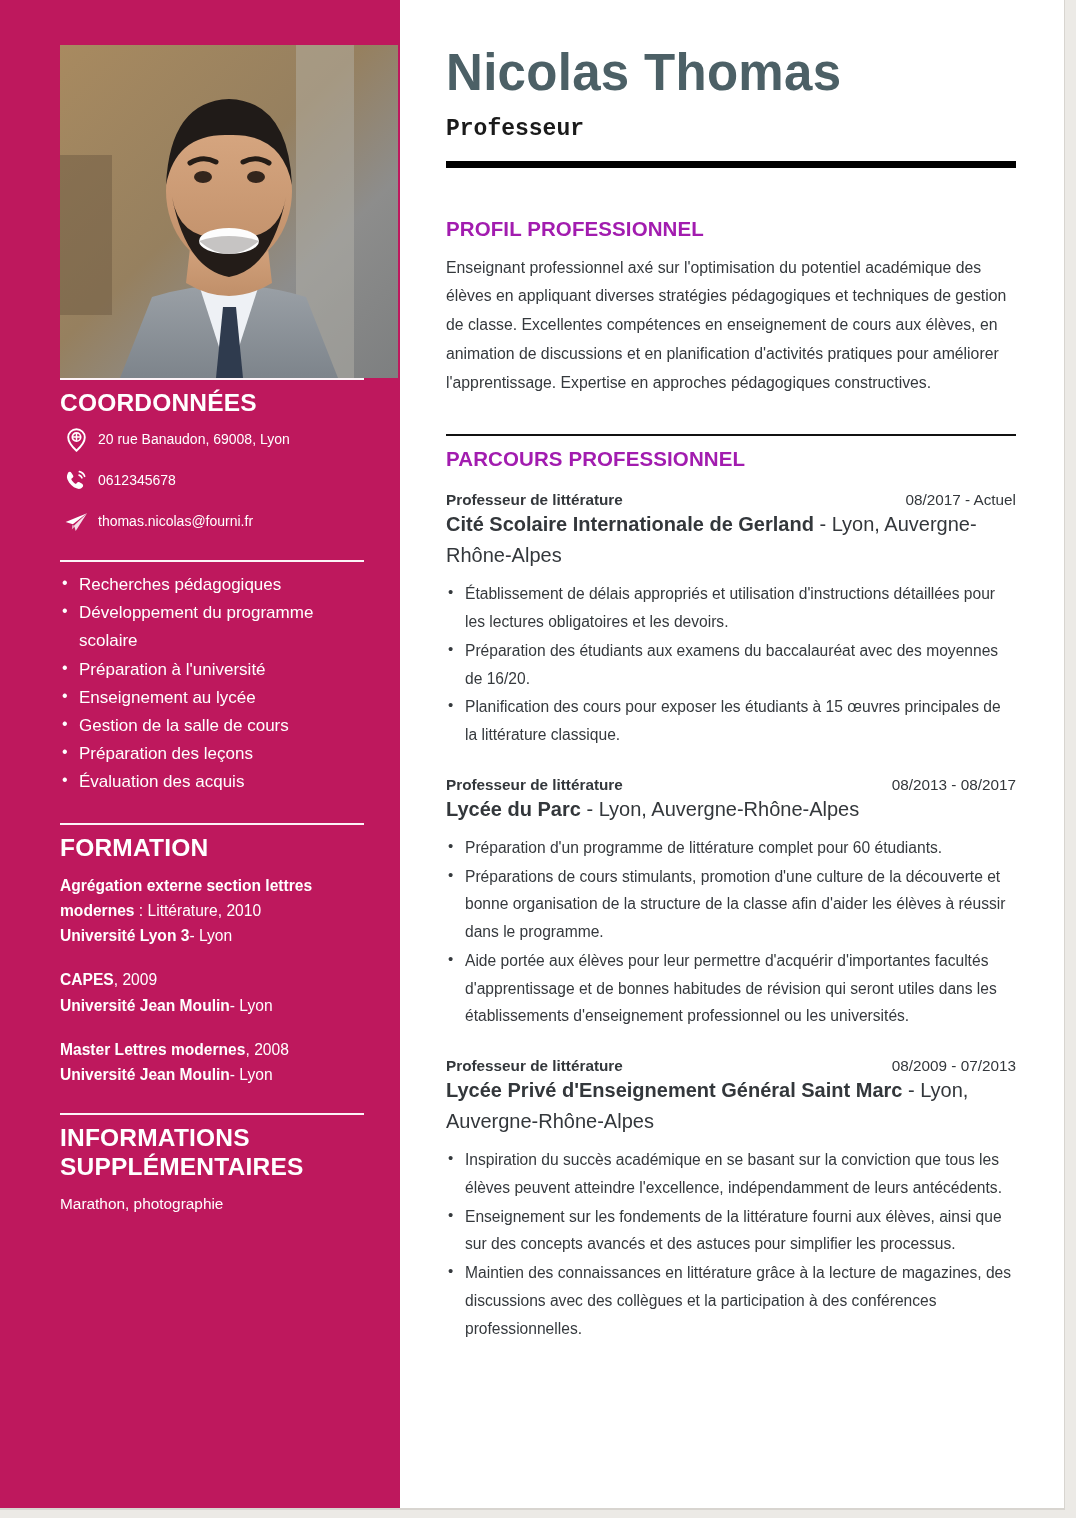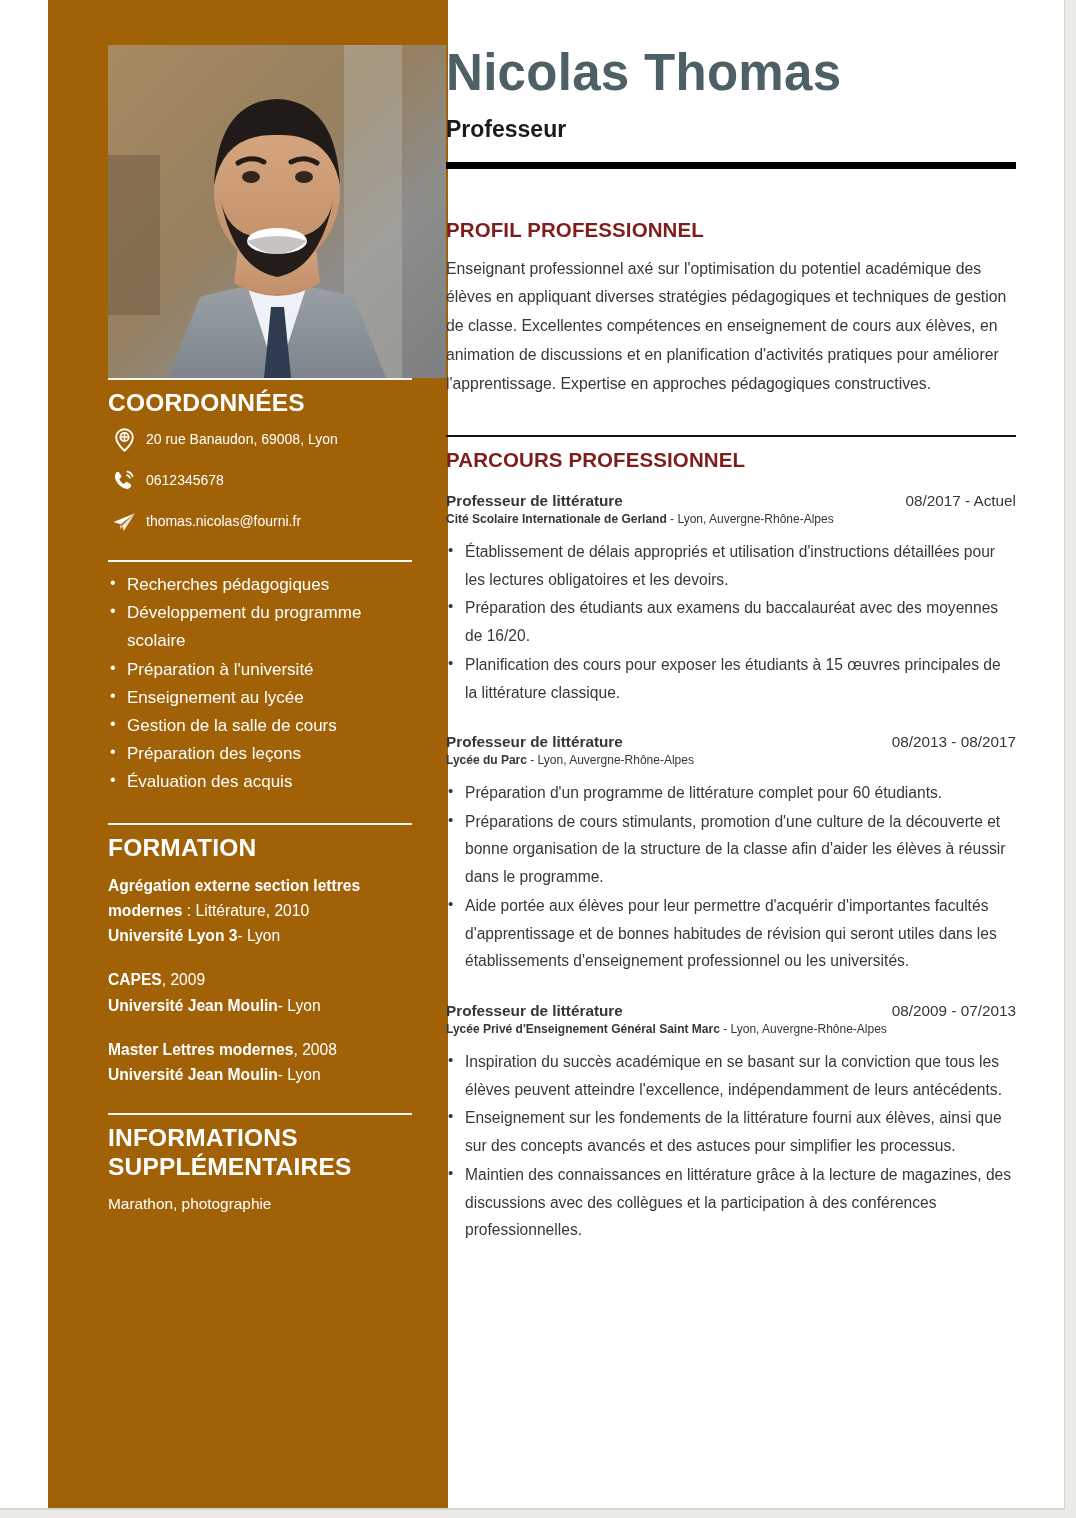--- a/index.html
+++ b/index.html
@@ -14,23 +14,22 @@
     background: #ffffff;
     border-right: 1px solid #d8d5d0;
     border-bottom: 2px solid #d8d5d0;
     overflow: hidden;
   }
 
   
   .sidebar {
     position: absolute; left: 0; top: 0;
     width: 400px; height: 1510px;
-    background: #a16207;
+    background: #be185d;
     color: #ffffff;
-    margin-left: 48px;
   }
   .photo {
     position: absolute; left: 60px; top: 45px;
     width: 338px; height: 333px;
     overflow: hidden;
     background: #9a8260;
   }
   .photo svg { display: block; width: 338px; height: 333px; }
 
   .side-body { position: absolute; left: 0; top: 378px; width: 400px; }
@@ -76,42 +75,42 @@
     width: 570px;
     margin-left: 6px;
   }
   .name {
     margin-top: 46px;
     font-size: 51px; font-weight: bold; color: #4c6066;
     letter-spacing: .3px; line-height: 1.05;
   }
   .role {
     margin-top: 16px;
-    font-size: 23px; font-weight: bold; color: #1a1a1a;
+    font-size: 23px; font-weight: bold; color: #1a1a1a; font-family: Liberation Mono, monospace;
   }
   .bar-black { margin-top: 19px; height: 7px; background: #000000; }
 
   .sec { margin-top: 0; }
   .rule-k { height: 2px; background: #111111; }
   .main-h {
-    font-size: 20.5px; font-weight: bold; color: #7f1d1d;
+    font-size: 20.5px; font-weight: bold; color: #a21caf;
     letter-spacing: .1px;
   }
   .profile-p {
     font-size: 15.8px; line-height: 1.82; color: #35393d;
   }
 
   .job { margin-top: 20px; }
   .job-top {
     display: flex; justify-content: space-between; align-items: flex-start;
     font-size: 15.3px; color: #33373b;
   }
   .job-title { font-weight: bold; }
   .job-dates { font-weight: normal; white-space: nowrap; }
-  .job-org { font-size: 12px; color: #33373b; line-height: 1.55; }
+  .job-org { font-size: 20px; color: #33373b; line-height: 1.55; }
   .job-org b { font-weight: bold; }
   .job-org span.loc { font-weight: normal; }
 
   ul.duties { list-style: none; margin-top: 9px; }
   ul.duties li {
     position: relative; padding-left: 19px;
     font-size: 15.6px; line-height: 1.78; color: #35393d;
     margin-bottom: 1px;
   }
   ul.duties li::before {

